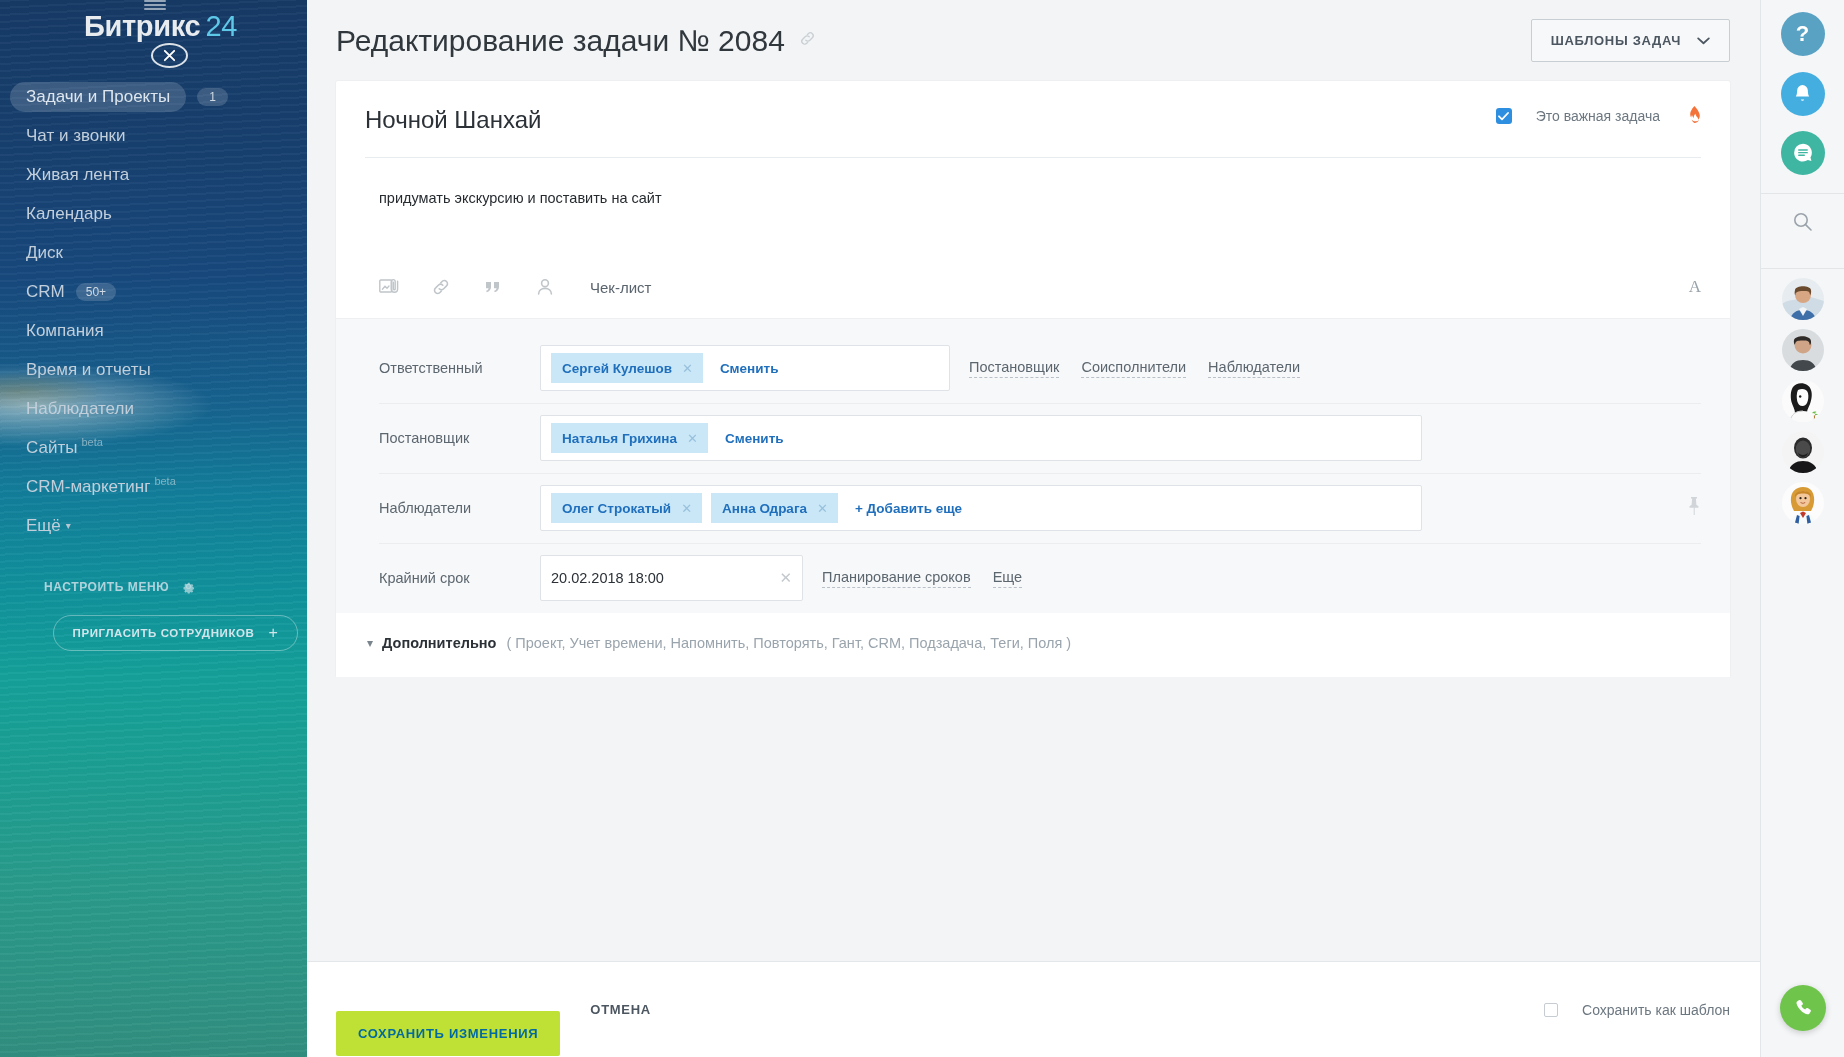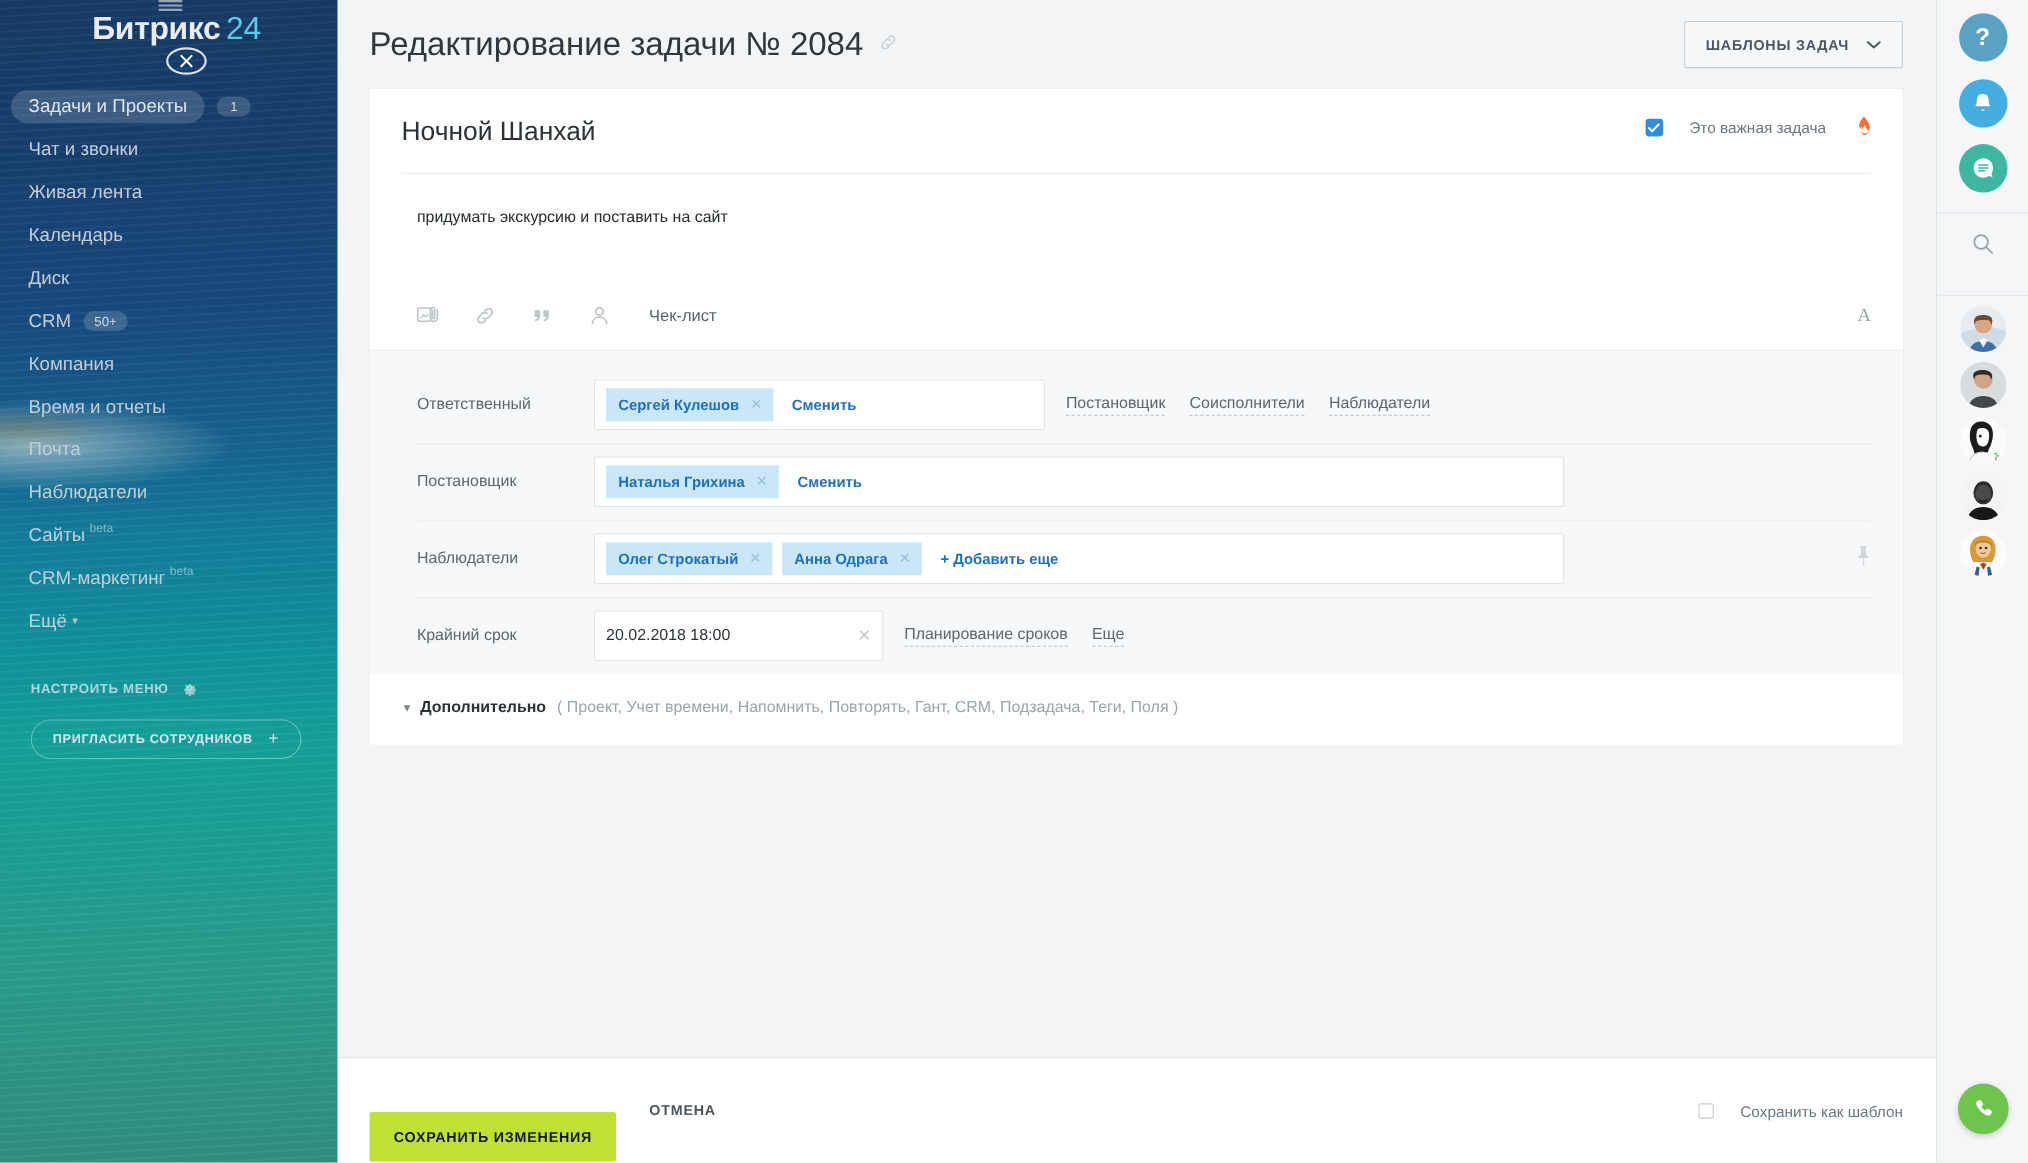--- a/index.html
+++ b/index.html
@@ -77,21 +77,21 @@
     color: #cfdae4;
     border-radius: 11px;
     font-size: 12px;
     padding: 3px 10px;
     line-height: 1;
   }
   .badge.count1 { padding: 3px 12px; }
   .beta { font-size: 11px; color: rgba(215,225,232,0.55); margin-left: 4px; position: relative; top: -6px; }
   .caret-small { font-size: 10px; margin-left: 5px; color: #b7c6d3; }
 
-  .sidebar-bottom { margin-top: 34px; padding-left: 28px; }
+  .sidebar-bottom { margin-top: 34px; padding-left: 44px; text-align: center; }
   .setup-menu {
     display: flex; align-items: center;
     color: rgba(220,230,238,0.78);
     font-size: 12px; font-weight: 700; letter-spacing: 0.6px;
     text-transform: uppercase;
     cursor: pointer;
   }
   .gear { margin-left: 12px; width: 15px; height: 15px; opacity: .8; }
   .invite-btn {
     margin-top: 21px;
@@ -257,21 +257,21 @@
 
   .footer {
     flex: 0 0 96px;
     background: #fff;
     border-top: 1px solid #e4e7ea;
     display: flex; align-items: center;
     padding: 0 30px 0 29px;
   }
   .btn-save {
     background: #bfe135;
-    color: #0f172a;
+    color: #0369a1;
     border: none; border-radius: 2px;
     height: 45px; padding: 0 22px;
     font-size: 13px; font-weight: 700; letter-spacing: 0.7px;
     font-family: "Liberation Sans", sans-serif;
     cursor: pointer;
     margin-top: 47px;
   }
   .btn-cancel {
     background: transparent; border: none;
     color: #4c5660; font-size: 13px; font-weight: 700; letter-spacing: 0.7px;
@@ -359,23 +359,20 @@
         </div>
         <div class="menu-item">
           <span>CRM</span>
           <span class="badge">50+</span>
         </div>
         <div class="menu-item">
           <span>Компания</span>
         </div>
         <div class="menu-item">
           <span>Время и отчеты</span>
-        </div>
-        <div class="menu-item">
-          <span>Почта</span>
         </div>
         <div class="menu-item">
           <span>Наблюдатели</span>
         </div>
         <div class="menu-item">
           <span>Сайты</span>
           <span class="beta">beta</span>
         </div>
         <div class="menu-item">
           <span>CRM-маркетинг</span>

